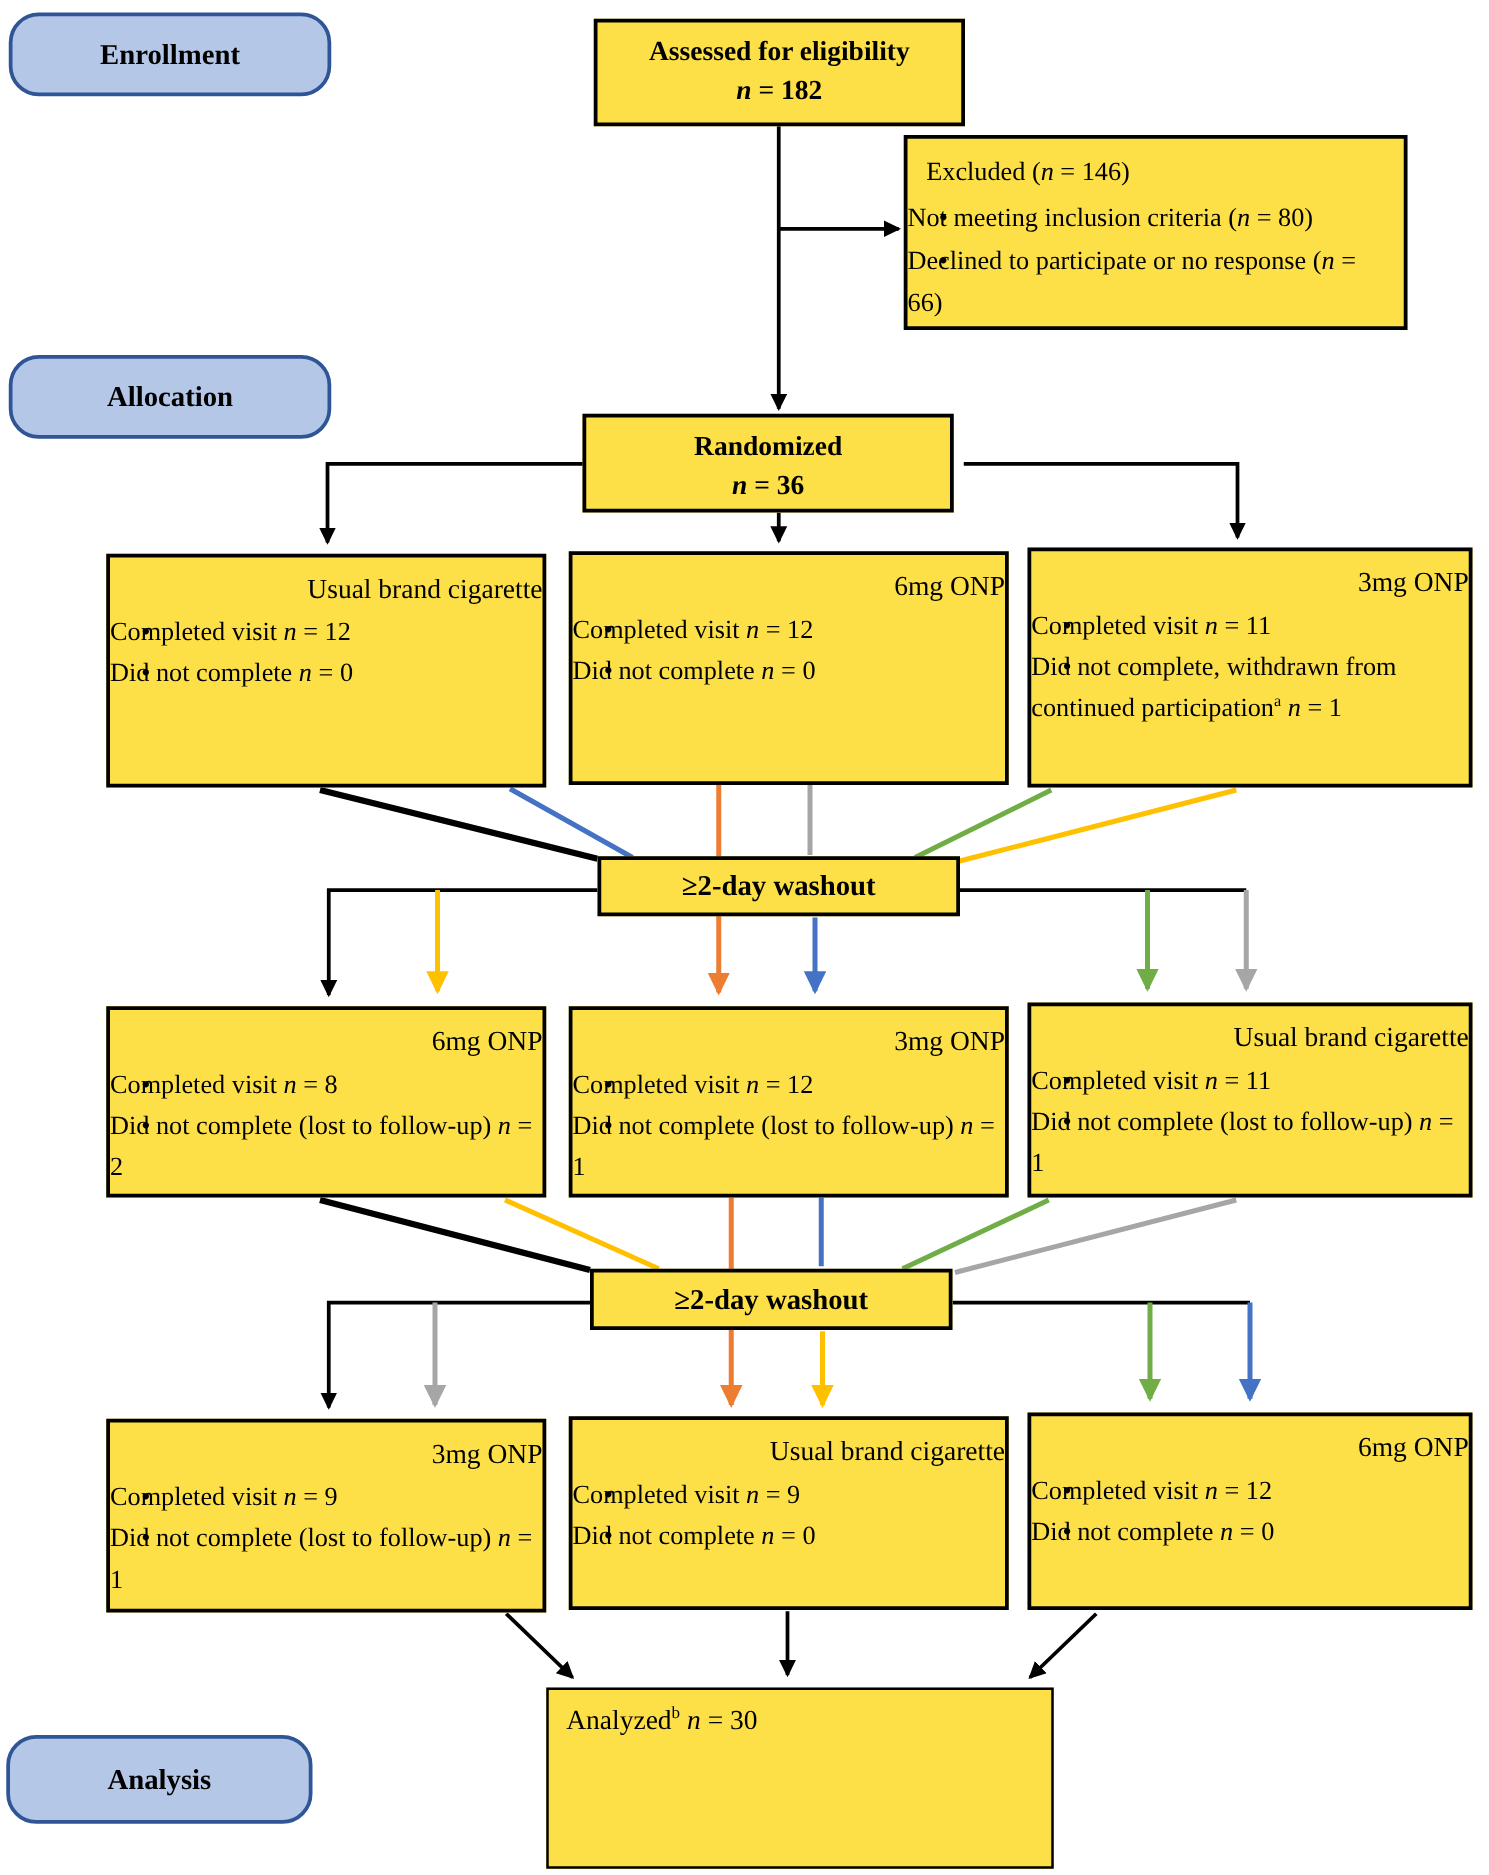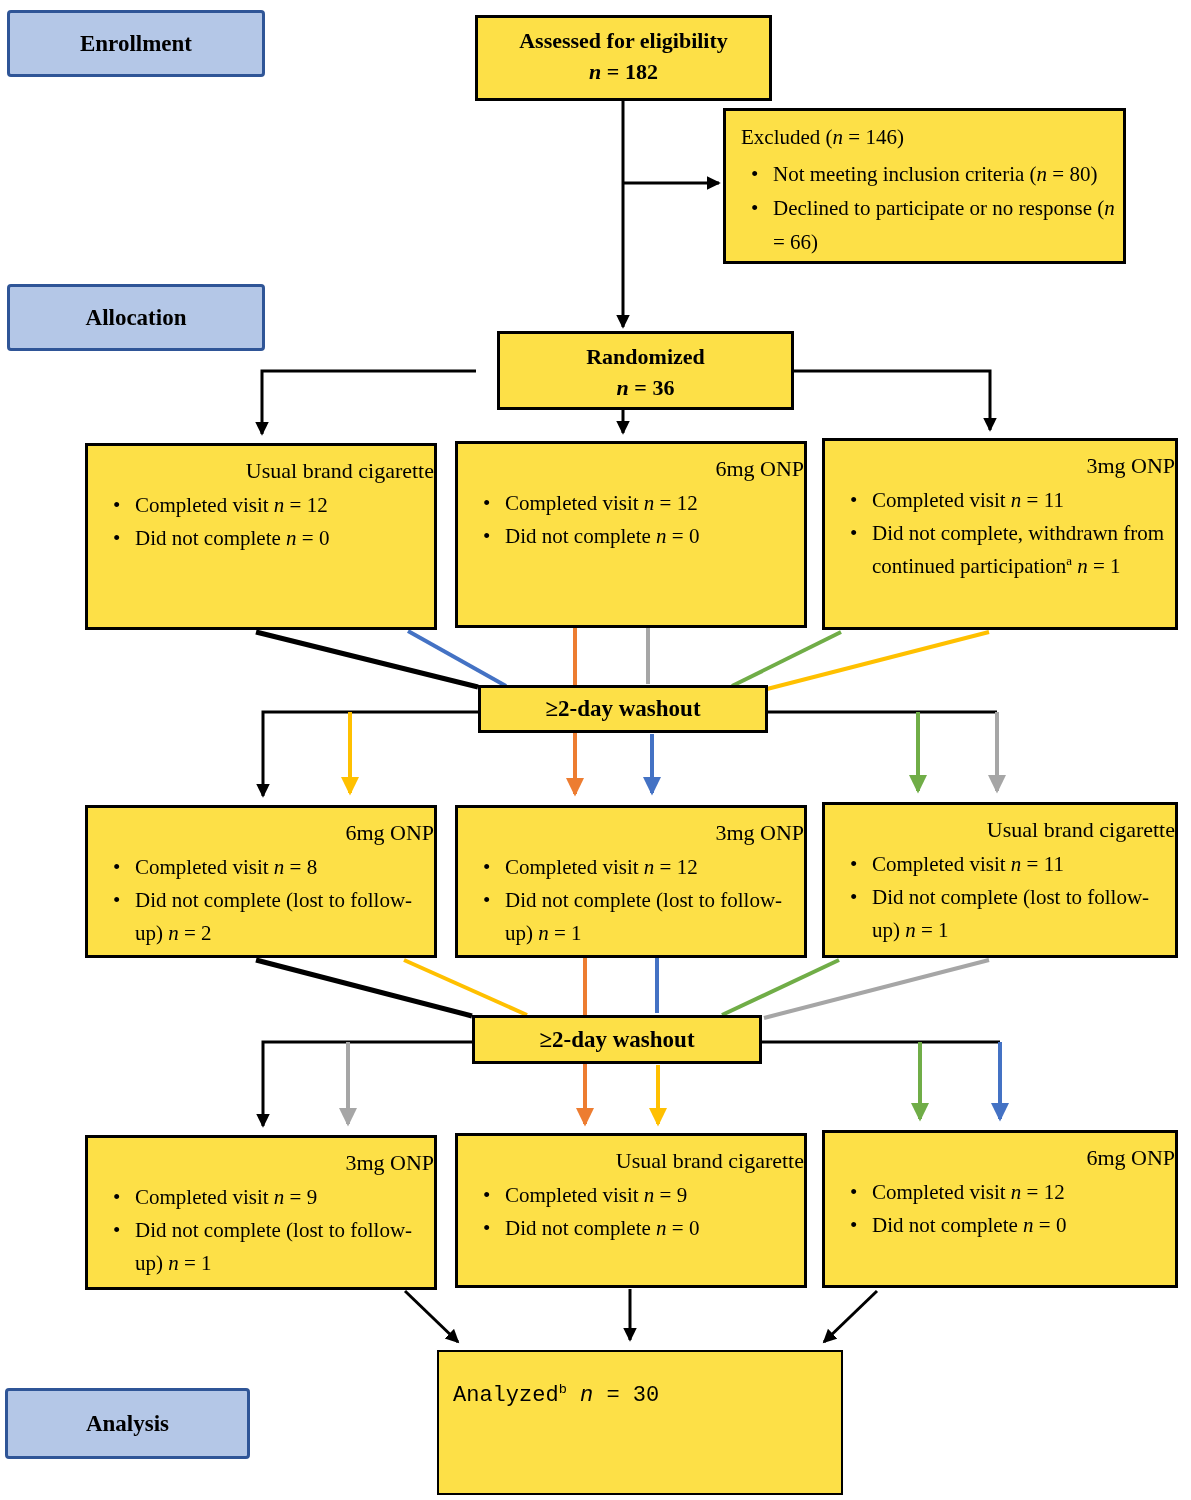--- a/index.html
+++ b/index.html
@@ -5,37 +5,37 @@
   html,body{margin:0;padding:0;background:#fff;}
   body{
     width:1191px;height:1500px;position:relative;overflow:hidden;
     font-family:"Liberation Serif","DejaVu Serif",serif;color:#000;
   }
   #fig{position:absolute;left:0;top:0;width:1191px;height:1500px;}
   #connectors{position:absolute;left:0;top:0;width:1191px;height:1500px;}
   .box{position:absolute;background:#fde047;border:3px solid #000;box-sizing:border-box;}
   .box.thin{border-width:2px;}
   .stage{
-    position:absolute;box-sizing:border-box;border-radius:4px;
+    position:absolute;box-sizing:border-box;border-radius:24px;
     background:var(--stage-fill,#b4c7e7);border:3px solid var(--stage-border,#2f5597);
     display:flex;align-items:center;justify-content:center;
     font-weight:bold;font-size:23px;
   }
   .treat-title{font-weight:normal;font-size:22px;text-align:right;padding-top:10px;line-height:30px;}
   .center-title{font-weight:bold;font-size:22px;text-align:center;padding-top:8px;line-height:30px;}
   .n-line{font-size:22px;text-align:center;line-height:32px;font-weight:bold;}
   .bullets{list-style:none;margin:3px 0 0 0;padding:0 8px 0 0;font-size:21px;}
-  .bullets li{position:relative;padding-left:47px;line-height:33px;}
+  .bullets li{position:relative;line-height:33px;}
   .bullets li::before{content:"\2022";position:absolute;left:25px;top:0;}
   .exc-title{font-size:21px;line-height:34px;padding:9px 0 0 15px;}
   .exc .bullets li{line-height:34px;}
   .washout{display:flex;align-items:center;justify-content:center;}
   .washout-label{font-weight:bold;font-size:23px;}
   .analyzed-line{font-size:22px;line-height:31px;margin:0;padding:0 14px;}
-  .analyzed-line.first{margin-top:28px;margin-bottom:31px;font-family:Liberation Mono, monospace;}
+  .analyzed-line.first{margin-top:8px;margin-bottom:31px;}
   sup{font-size:0.62em;vertical-align:super;line-height:0;}
   i{font-style:italic;}
 </style>
 </head>
 <body>
 
 <div id="fig">
 
   <svg id="connectors" width="1191" height="1500" viewBox="0 0 1191 1500" fill="none">
     <defs>
@@ -114,21 +114,21 @@
   </div>
 
   <div class="box exc" style="left:723px;top:108px;width:403px;height:156px">
     <div class="exc-title">Excluded (<i>n</i> = 146)</div>
     <ul class="bullets">
       <li>Not meeting inclusion criteria (<i>n</i> = 80)</li>
       <li>Declined to participate or no response (<i>n</i> = 66)</li>
     </ul>
   </div>
 
-  <div class="box" style="left:497px;top:331px;width:297px;height:79px">
+  <div class="box" style="left:466px;top:331px;width:297px;height:79px">
     <div class="center-title">Randomized</div>
     <div class="n-line"><i>n</i> = 36</div>
   </div>
 
   <div class="box" style="left:85px;top:443px;width:352px;height:187px">
     <div class="treat-title">Usual brand cigarette</div>
     <ul class="bullets">
       <li>Completed visit <i>n</i> = 12</li>
       <li>Did not complete <i>n</i> = 0</li>
     </ul>

